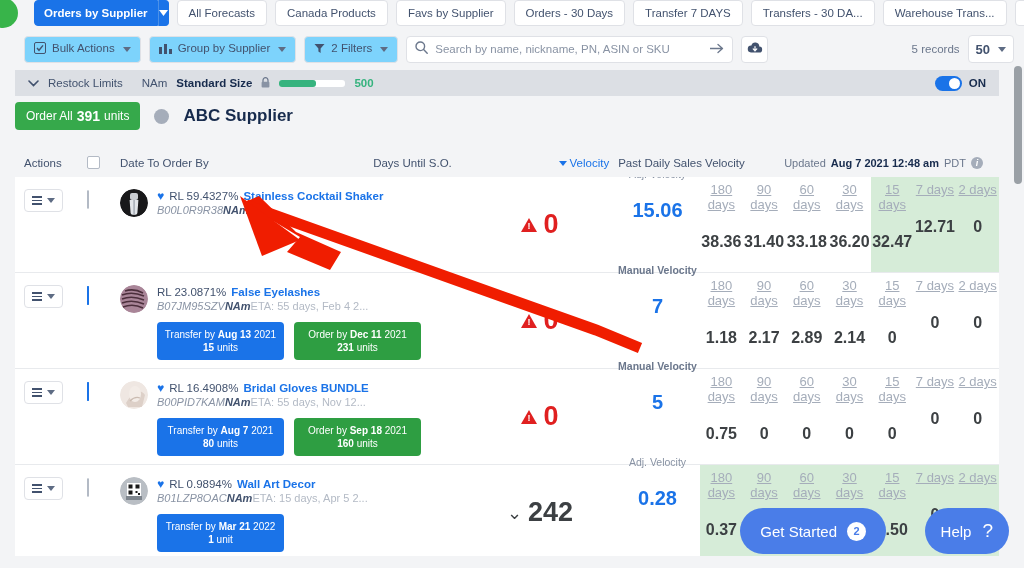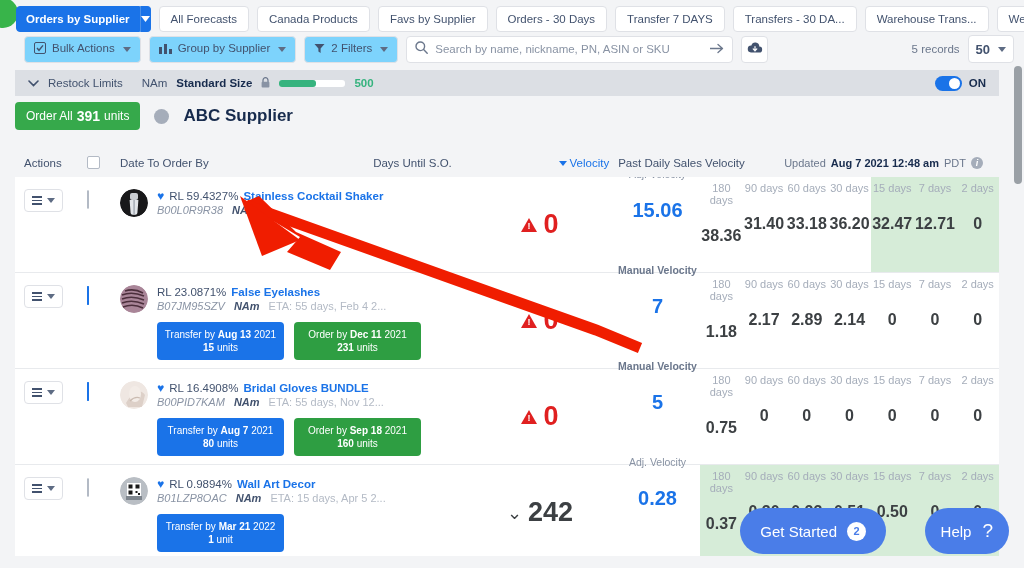--- a/index.html
+++ b/index.html
@@ -15,22 +15,22 @@
   
   .corner-dot {
     position: absolute; left: -12px; top: -2px;
     width: 30px; height: 30px; border-radius: 50%;
     background: #38b44a;
   }
 
   
   .tabbar {
     position: absolute; left: 0; top: 0; right: 10px; height: 32px;
-    display: flex; align-items: flex-end; gap: 8px;
-    padding-left: 16px;
+    display: flex; align-items: flex-start; gap: 8px;
+    padding-left: 34px;
   }
   .tab {
     height: 26px; padding: 0 11px;
     display: flex; align-items: center; justify-content: center;
     background: #ffffff; border: 1px solid #dfe1e6; border-radius: 4px;
     font-size: 11.5px; color: #42526e; white-space: nowrap;
     cursor: pointer;
   }
   .tab.active {
     background: #1a73e8; border-color: #1a73e8; color: #fff; font-weight: bold;
@@ -148,21 +148,21 @@
   .burger i { display: block; width: 10px; height: 1.5px; background: #42526e; }
   .cell-chk { width: 33px; padding-top: 2px; }
   .cell-prod { width: 345px; }
   .prod-top { display: flex; align-items: flex-start; gap: 9px; }
   .avatar { width: 28px; height: 28px; border-radius: 50%; overflow: hidden; flex: 0 0 28px; }
   .prod-text { padding-top: 1px; }
   .line1 { display: flex; align-items: center; gap: 5px; font-size: 11.5px; white-space: nowrap; }
   .heart { color: #1a73e8; font-size: 12px; line-height: 1; }
   .rl { color: #42526e; }
   .pname { color: #1a73e8; font-weight: bold; }
-  .line2 { display: flex; align-items: center; gap: 9px; font-size: 11px; margin-top: 2px; white-space: nowrap; }
+  .line2 { display: flex; align-items: center; gap: 0; font-size: 11px; margin-top: 2px; white-space: nowrap; }
   .asin { font-style: italic; color: #8993a4; }
   .nam2 { font-style: italic; font-weight: bold; color: #42526e; }
   .eta { color: #b3bac5; }
   .pills { display: flex; gap: 10px; margin-top: 9px; margin-left: 37px; }
   .pill {
     border-radius: 4px; color: #fff; padding: 6px 0; width: 127px; text-align: center;
     font-size: 10px; line-height: 1.32; cursor: pointer;
   }
   .pill.blue { background: #1a73e8; }
   .pill.green { background: #2e9e42; }
@@ -175,21 +175,21 @@
   .warn-tri::after { content: "!"; position: absolute; left: -2px; top: 3px; font-size: 9px; color: #fff; font-weight: bold; }
   .chev { color: #3c4043; font-size: 18px; line-height: 1; }
 
   .cell-vel { width: 85px; text-align: center; position: relative; }
   .vel-lbl { position: absolute; top: -9px; left: 0; right: 0; font-size: 10.5px; color: #8993a4; text-align: center; }
   .vel-lbl.manual { font-weight: bold; color: #6b778c; }
   .vel-num { font-size: 20px; font-weight: bold; color: #1a73e8; margin-top: 22px; }
 
   .cell-hist { flex: 1; display: flex; position: relative; }
   .hcol { flex: 1; text-align: center; padding-top: 5px; }
-  .hcol .hl { font-size: 11px; color: #a5adba; }
+  .hcol .hl { font-size: 13px; color: #a5adba; text-decoration: underline; }
   .hcol .hv { font-size: 16px; font-weight: bold; color: #3c4043; margin-top: 21px; }
   .hgreen { background: #d6ecd8; }
 
   
   .arrow-svg { position: absolute; left: 0; top: 0; width: 1024px; height: 568px; pointer-events: none; }
 
   
   .fab-start {
     position: absolute; right: 138px; bottom: 14px; height: 46px; padding: 0 20px;
     background: #4a7de8; color: #fff; border-radius: 23px; display: flex;

